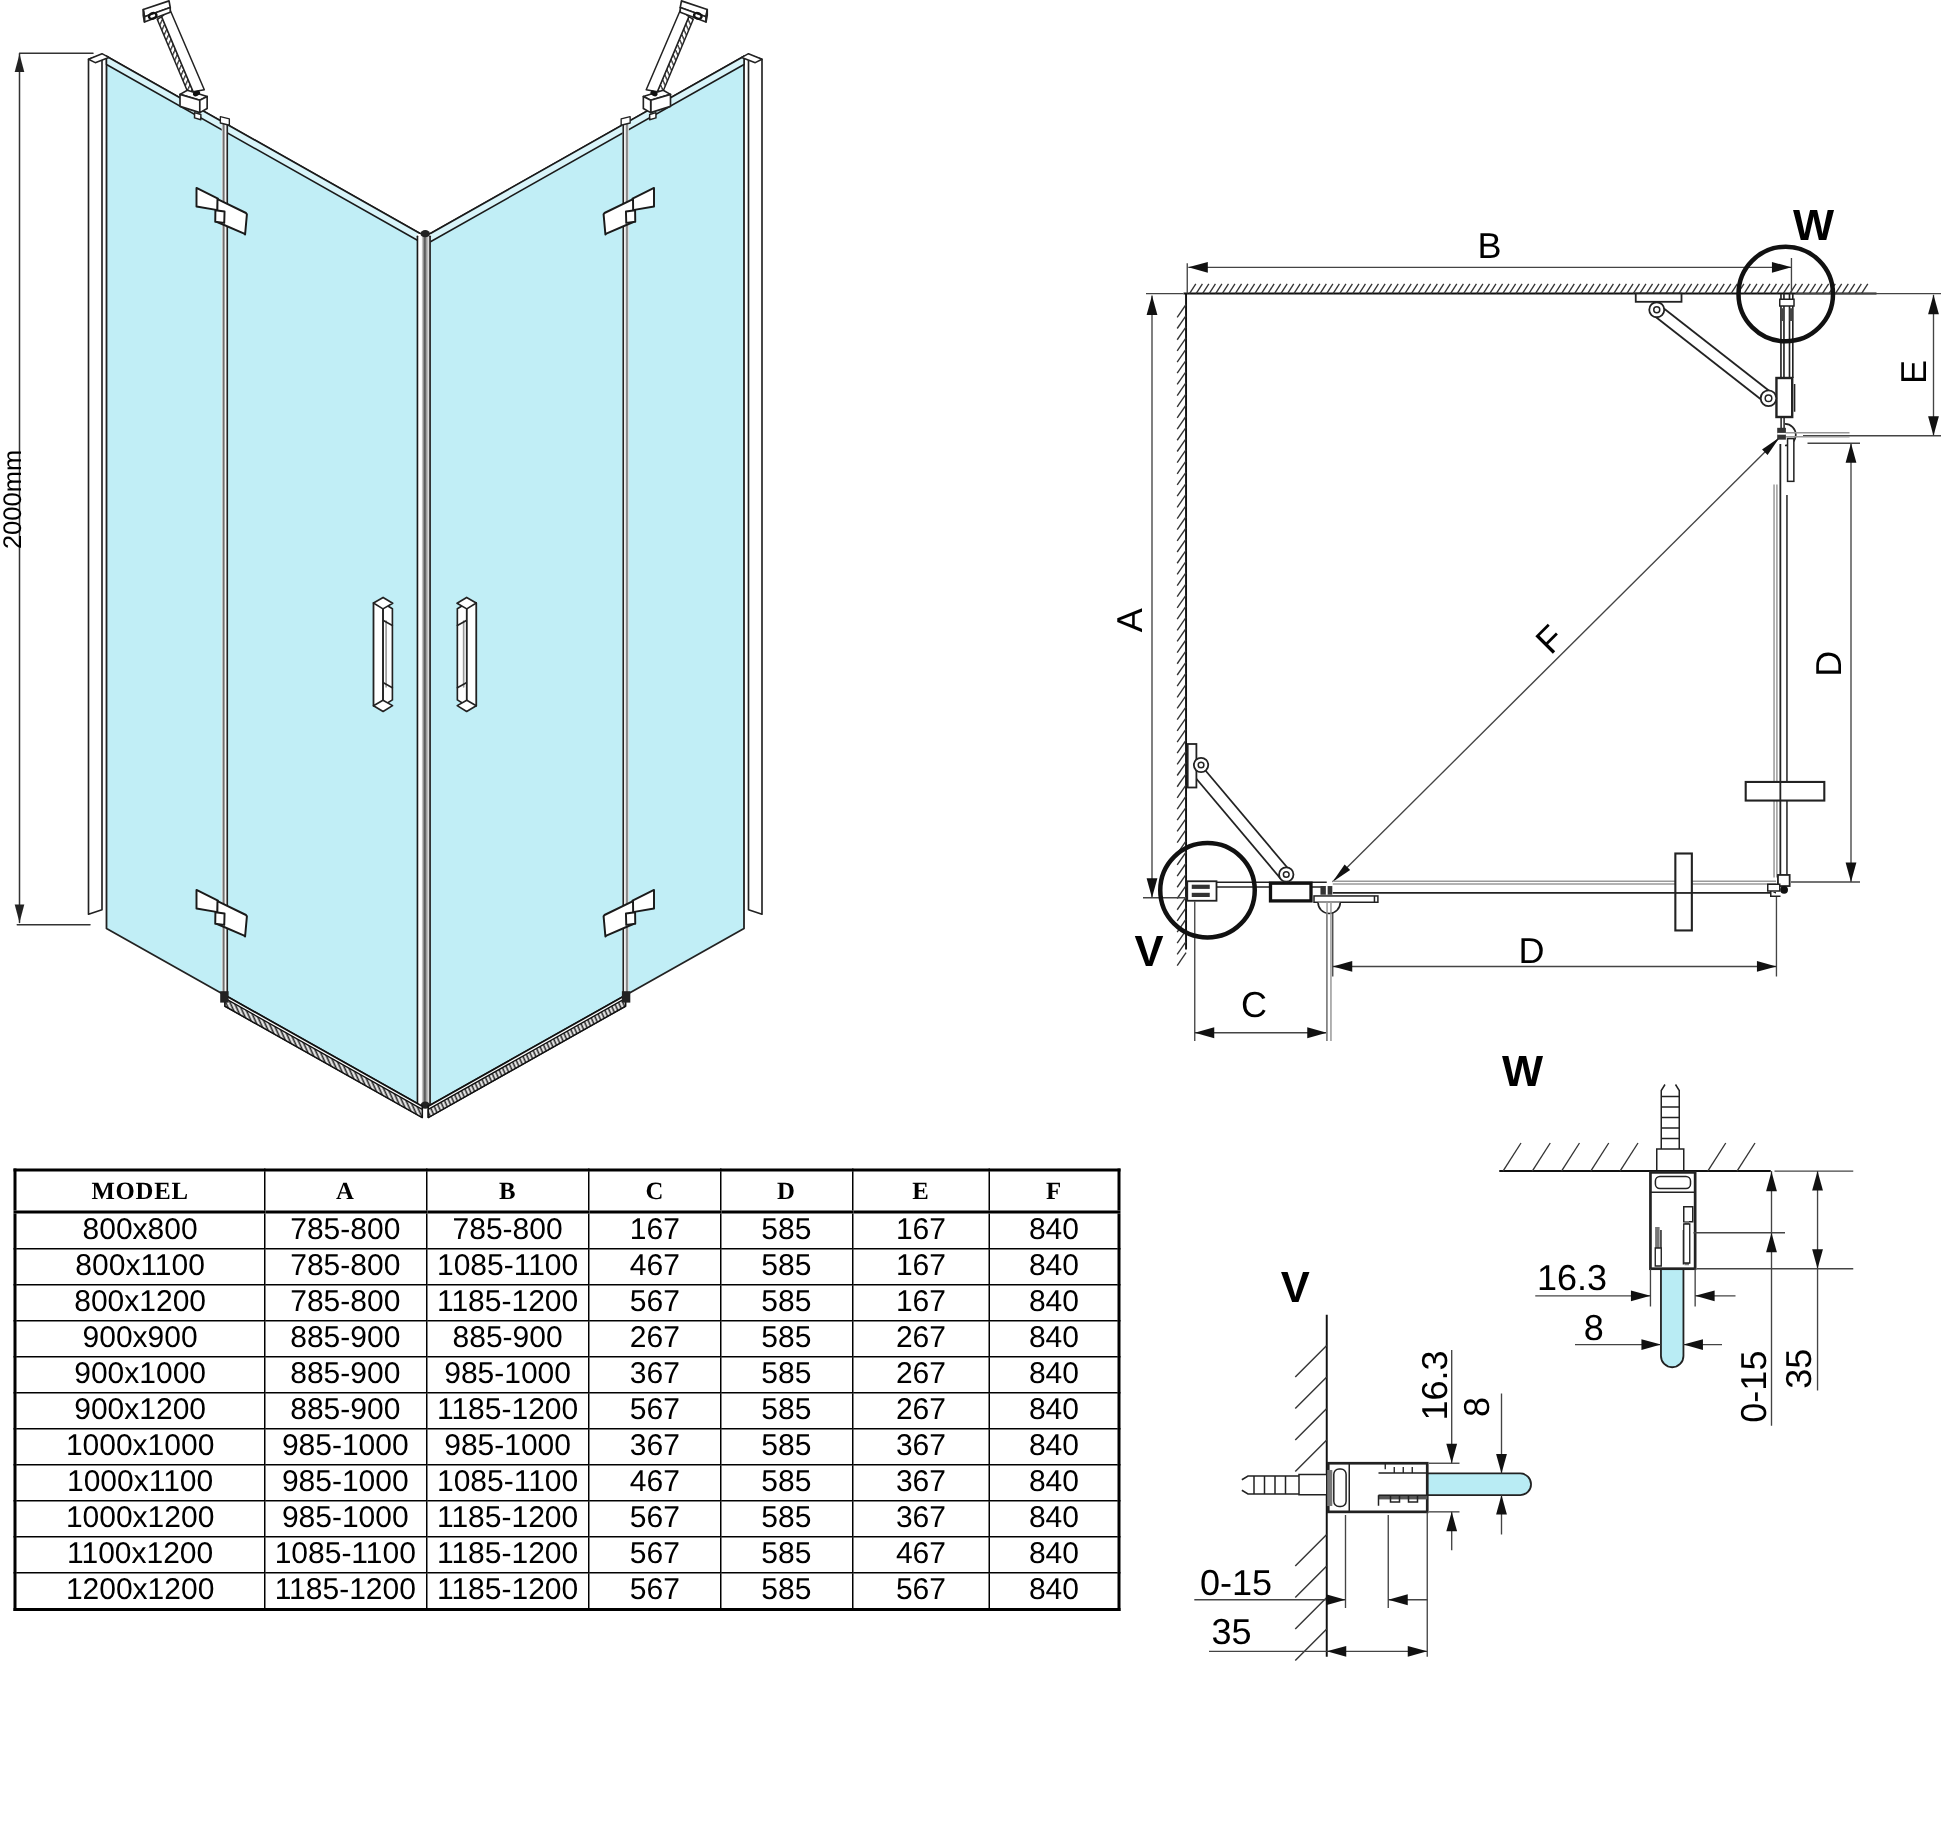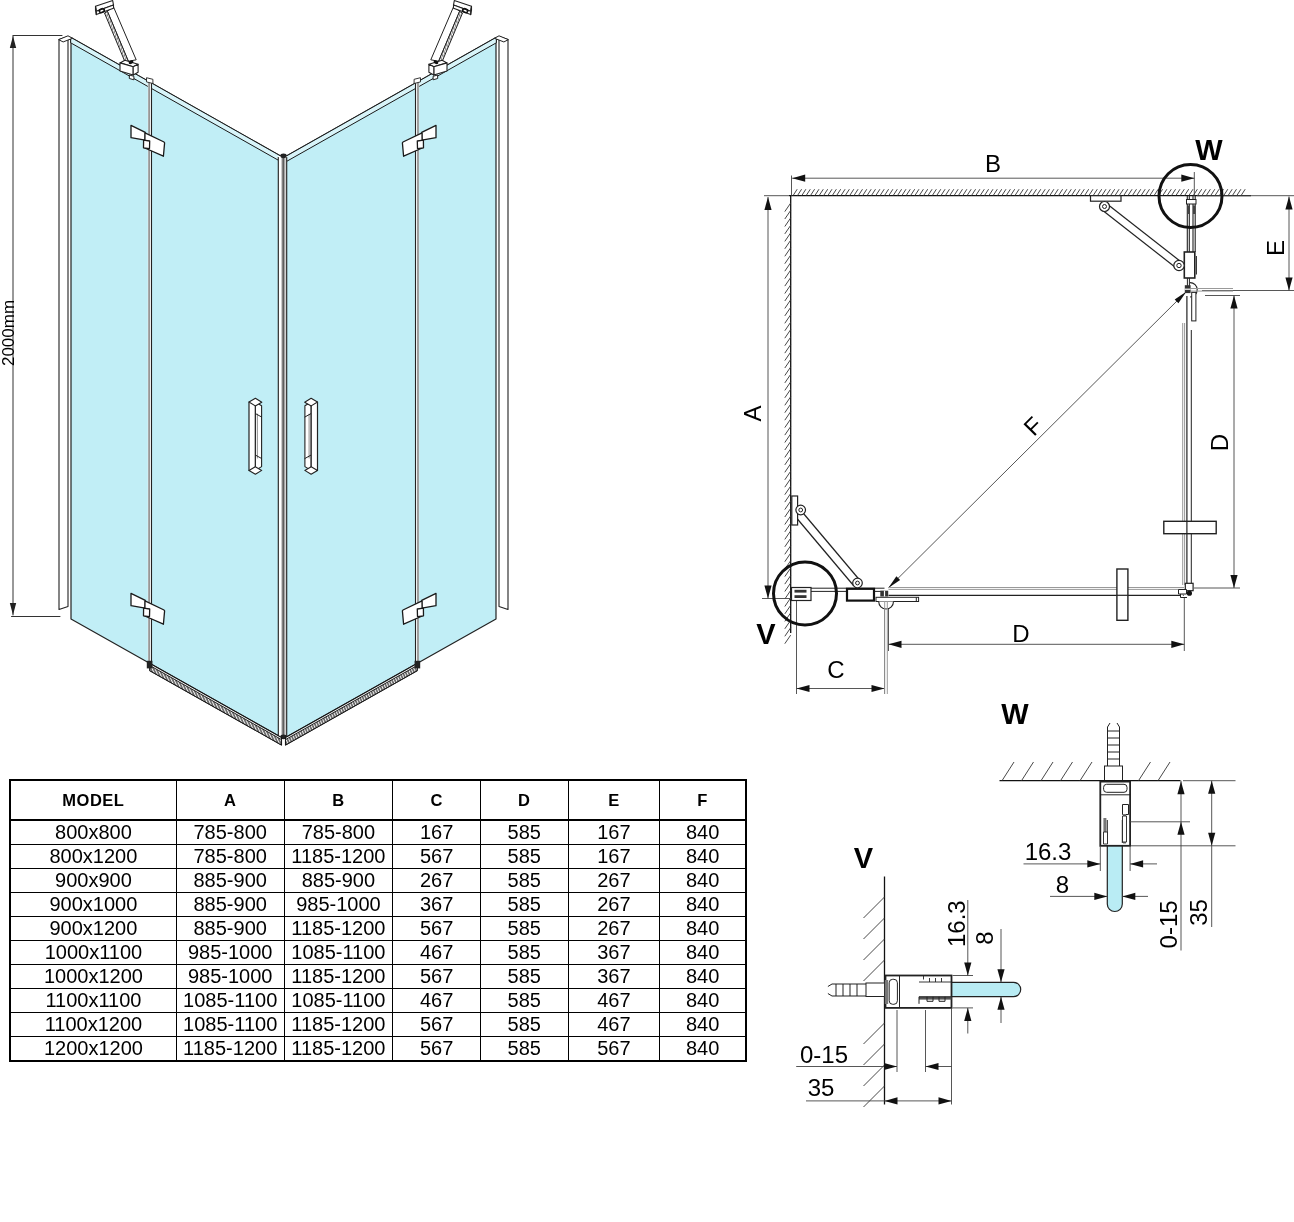--- a/index.html
+++ b/index.html
@@ -3,21 +3,21 @@
 <meta charset="utf-8">
 <style>
 html,body{margin:0;padding:0;background:#ffffff;}
 body{font-family:"Liberation Sans",sans-serif;width:1294px;height:1222px;overflow:hidden;}
 #page{position:relative;width:1294px;height:1222px;}
 #dwg{position:absolute;left:0;top:0;}
 table.spec{position:absolute;left:9px;top:779px;border-collapse:collapse;table-layout:fixed;width:738px;background:#fff;}
 table.spec td,table.spec th{border:1.4px solid #000;text-align:center;vertical-align:middle;padding:0;font-size:20px;color:#000;overflow:hidden;white-space:nowrap;}
 table.spec th{font-size:16.5px;font-weight:bold;letter-spacing:0.5px;}
 table.spec tr{height:17px;}
-table.spec tr.hdr{height:40px;}
+table.spec tr.hdr{height:28px;font-family:Liberation Serif, serif;}
 table.spec{border:2.6px solid #000;}
 table.spec tr.hdr th{border-bottom:2.2px solid #000;}
 </style>
 </head>
 <body>
 <div id="page">
 <svg id="dwg" width="1294" height="1222" viewBox="0 0 1294 1222" xmlns="http://www.w3.org/2000/svg">
 <defs>
 <pattern id="hatchF" width="2.6" height="2.6" patternUnits="userSpaceOnUse" patternTransform="rotate(-24)">
 <rect width="2.6" height="2.6" fill="#f4f4f4"></rect>
@@ -583,20 +583,29 @@
 <tr>
           <td>800x800</td>
           <td>785-800</td>
           <td>785-800</td>
           <td>167</td>
           <td>585</td>
           <td>167</td>
           <td>840</td>
         </tr>
 <tr>
+          <td>800x1100</td>
+          <td>785-800</td>
+          <td>1085-1100</td>
+          <td>467</td>
+          <td>585</td>
+          <td>167</td>
+          <td>840</td>
+        </tr>
+<tr>
           <td>800x1200</td>
           <td>785-800</td>
           <td>1185-1200</td>
           <td>567</td>
           <td>585</td>
           <td>167</td>
           <td>840</td>
         </tr>
 <tr>
           <td>900x900</td>
@@ -619,47 +628,47 @@
 <tr>
           <td>900x1200</td>
           <td>885-900</td>
           <td>1185-1200</td>
           <td>567</td>
           <td>585</td>
           <td>267</td>
           <td>840</td>
         </tr>
 <tr>
+          <td>1000x1000</td>
+          <td>985-1000</td>
+          <td>985-1000</td>
+          <td>367</td>
+          <td>585</td>
+          <td>367</td>
+          <td>840</td>
+        </tr>
+<tr>
           <td>1000x1100</td>
           <td>985-1000</td>
           <td>1085-1100</td>
           <td>467</td>
           <td>585</td>
           <td>367</td>
           <td>840</td>
         </tr>
 <tr>
           <td>1000x1200</td>
           <td>985-1000</td>
           <td>1185-1200</td>
           <td>567</td>
           <td>585</td>
           <td>367</td>
           <td>840</td>
         </tr>
 <tr>
-          <td>1100x1100</td>
-          <td>1085-1100</td>
-          <td>1085-1100</td>
-          <td>467</td>
-          <td>585</td>
-          <td>467</td>
-          <td>840</td>
-        </tr>
-<tr>
           <td>1100x1200</td>
           <td>1085-1100</td>
           <td>1185-1200</td>
           <td>567</td>
           <td>585</td>
           <td>467</td>
           <td>840</td>
         </tr>
 <tr>
           <td>1200x1200</td>

